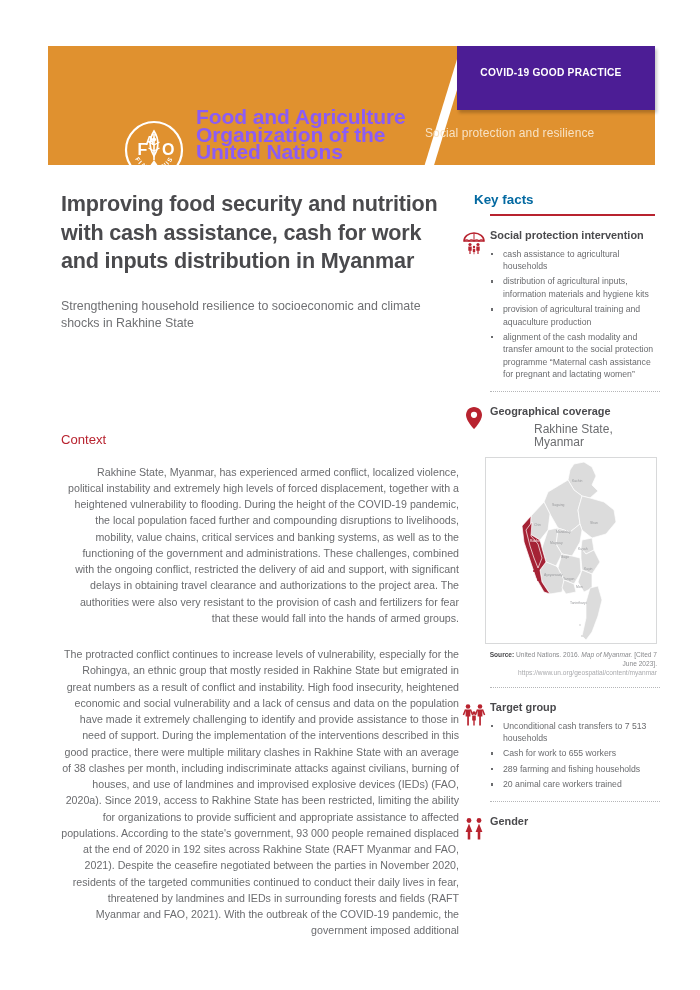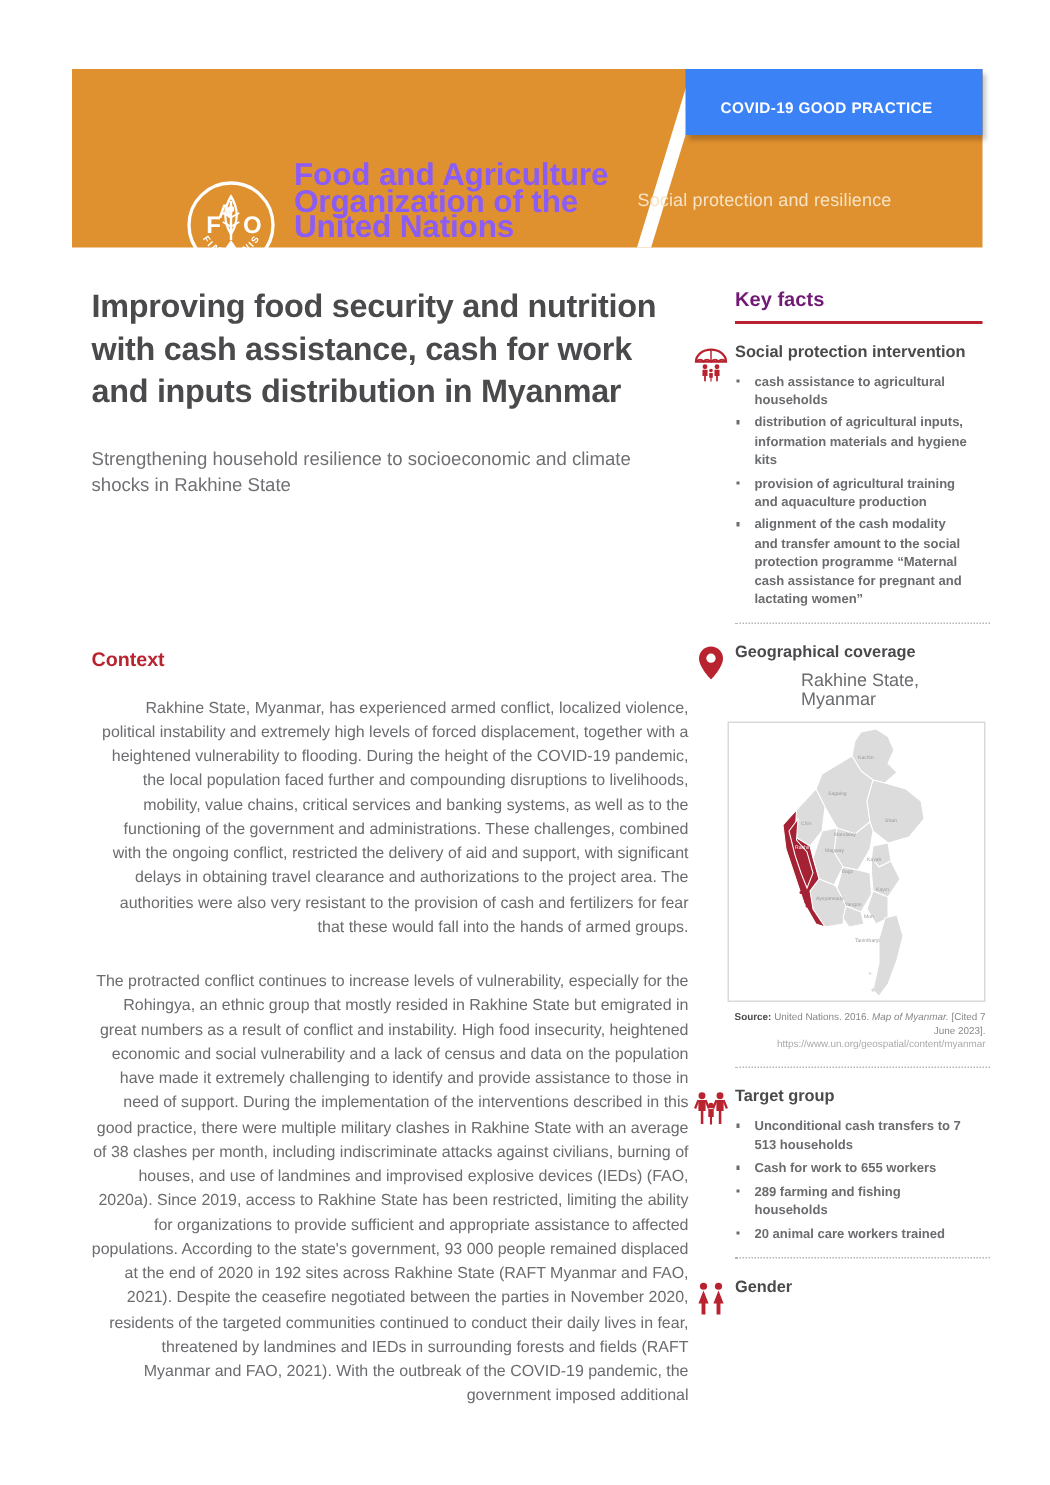--- a/index.html
+++ b/index.html
@@ -46,22 +46,22 @@
     height: 150px;
     background: #ffffff;
     transform: rotate(17deg);
     transform-origin: center;
   }
   .hdr-red {
     position: absolute;
     left: 409px;
     top: 0px;
     width: 198px;
-    height: 44px;
-    background: #3b82f6;
+    height: 64px;
+    background: #4c1d95;
     box-shadow: 2px 3px 3px rgba(0,0,0,0.22);
   }
   .hdr-red-label {
     position: absolute;
     left: 0; right: 10px;
     top: 21px;
     text-align: center;
     color: #ffffff;
     font-size: 10.2px;
     font-weight: bold;
@@ -116,41 +116,41 @@
   .doc-subtitle {
     margin-top: 22px;
     font-size: 12.4px;
     line-height: 17px;
     color: #6f7073;
   }
   .context-head {
     margin-top: 100px;
     color: #b8232f;
     font-size: 13.1px;
-    font-weight: bold;
+    font-weight: normal;
   }
   .body-para {
     margin-top: 17px;
     font-size: 10.65px;
     line-height: 16.25px;
     color: #6b6c6f;
     text-align: right;
   }
   .body-para.second { margin-top: 20px; }
 
   
   .sidebar {
     position: absolute;
     left: 465px;
     top: 192px;
     width: 195px;
   }
   .kf-title {
-    margin-left: 25px;
-    color: #701a75;
+    margin-left: 9px;
+    color: #0369a1;
     font-size: 13.4px;
     font-weight: bold;
   }
   .kf-rule {
     margin-left: 25px;
     margin-top: 7px;
     width: 165px;
     height: 1.6px;
     background: #b8232f;
   }
@@ -173,24 +173,23 @@
     line-height: 14px;
   }
   .kf-sub {
     color: #6b6c6f;
     font-size: 12px;
     line-height: 13px;
     margin-top: 5px;
     padding-left: 44px;
   }
   .kf-list {
-    margin: 6px 12px 0 0;
+    margin: 6px 0 0 0;
     padding: 0;
     list-style: none;
-    font-weight: bold;
   }
   .kf-list li {
     position: relative;
     padding-left: 13px;
     font-size: 8.7px;
     line-height: 12.4px;
     color: #6b6c6f;
     margin-bottom: 3px;
   }
   .kf-list li:before {

